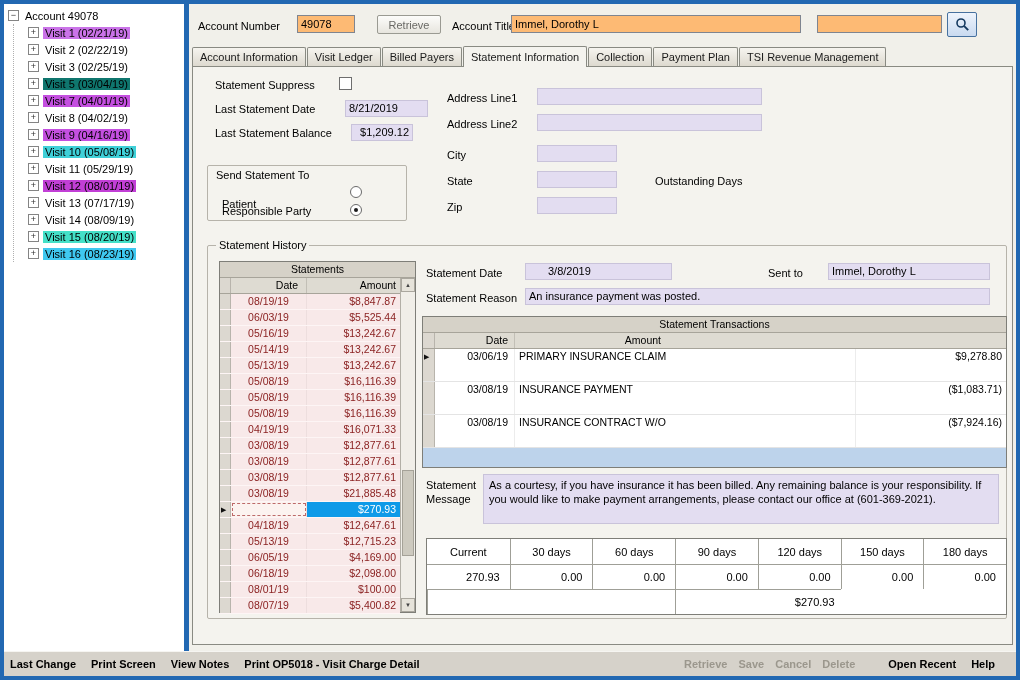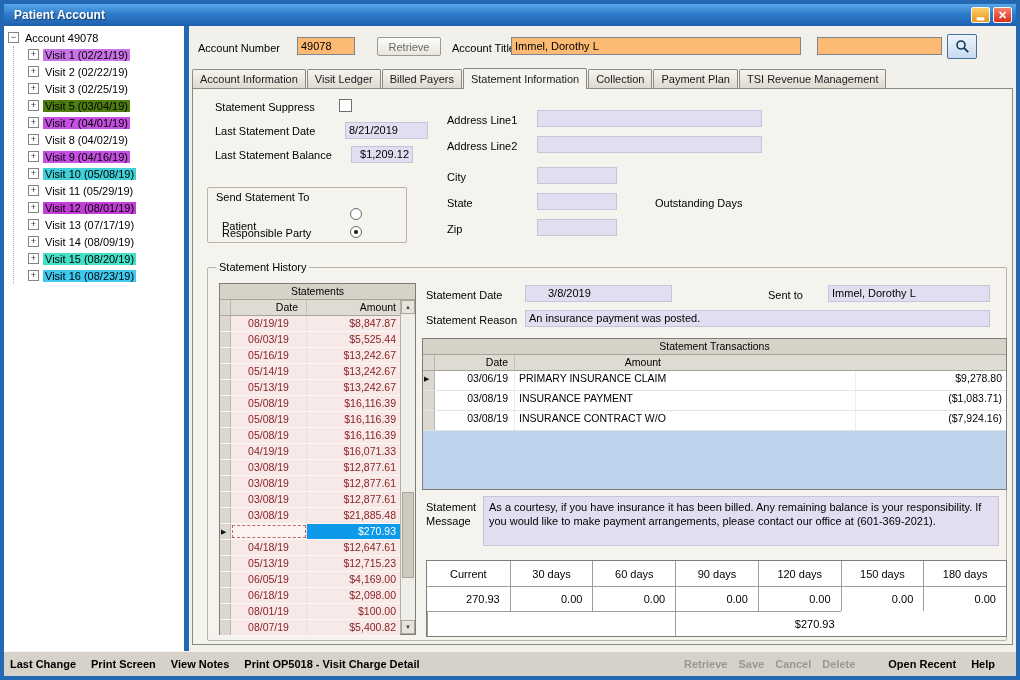--- a/index.html
+++ b/index.html
@@ -85,21 +85,21 @@
   .thumb { position:absolute; left:1px; right:1px; top:192px; height:86px; background:#cdcabf; border:1px solid #a5a298; }
 
   
   .tx { position:absolute; left:214px; top:70px; width:585px; height:152px; border:1px solid #7e7e78;
     background:#8b5cf6; font-size:10.5px; display:flex; flex-direction:column; }
   .tx-head { display:flex; height:16px; background:#dedbd2; border-bottom:1px solid #a7a49a; flex:none; }
   .txg { width:12px; flex:none; background:#dcd8d0; border-right:1px solid #b8b4ac; position:relative; }
   .txh-date { width:80px; flex:none; text-align:right; padding-right:6px; line-height:15px; border-right:1px solid #c2bfb6; }
   .txh-desc { flex:1; padding-left:4px; line-height:15px; border-right:1px solid #c2bfb6; }
   .txh-amt { width:150px; flex:none; text-align:right; padding-right:4px; line-height:15px; }
-  .tx-row { display:flex; height:20px; background:#fff; border-bottom:1px solid #e4e4e4; flex:none; }
+  .tx-row { display:flex; height:33px; background:#fff; border-bottom:1px solid #e4e4e4; flex:none; }
   .txr-date { width:80px; flex:none; text-align:right; padding-right:6px; line-height:15px; border-right:1px solid #ececec; }
   .txr-desc { flex:1; padding-left:4px; line-height:15px; border-right:1px solid #ececec; white-space:nowrap; overflow:hidden; }
   .txr-amt { width:150px; flex:none; text-align:right; padding-right:4px; line-height:15px; }
   .tx-fill { flex:1; background:#bdd3eb; }
 
   
   .msg-box { position:absolute; left:275px; top:228px; width:516px; height:50px; background:#e3ddf1;
     border:1px solid #c9c3da; padding:3px 5px; line-height:14px; font-size:11px; }
   .aging { position:absolute; left:218px; top:292px; width:581px; background:#fff;
     border:1px solid #7e7e78; display:grid; grid-template-columns:repeat(7,1fr); }
@@ -118,25 +118,20 @@
   .f-item { margin-right:15px; white-space:nowrap; }
   .f-item.disabled { color:#9b978d; margin-right:11px; }
   .f-right-start { margin-left:auto; }
   .f-gap { margin-left:22px; }
 </style>
 </head>
 <body>
 
 <div class="window">
 
-  <div class="titlebar">
-    <span class="title">Patient Account</span>
-    <span class="win-btn btn-min">▂</span>
-    <span class="win-btn btn-close">✕</span>
-  </div>
 
   <div class="frame-body">
     <div class="tree-panel">
       <div class="tree-row tree-root-row">
         <span class="expander">−</span>
         <span class="tree-label">Account 49078</span>
       </div>
       <div class="tree-items" id="tree-visits">
           <div class="tree-row tree-item">
             <span class="expander">+</span>
@@ -145,21 +140,21 @@
           <div class="tree-row tree-item">
             <span class="expander">+</span>
             <span class="tree-label">Visit 2 (02/22/19)</span>
           </div>
           <div class="tree-row tree-item">
             <span class="expander">+</span>
             <span class="tree-label">Visit 3 (02/25/19)</span>
           </div>
           <div class="tree-row tree-item">
             <span class="expander">+</span>
-            <span class="tree-label" style="background: #4d7c0f; text-align: right;">Visit 5 (03/04/19)</span>
+            <span class="tree-label" style="background: #0f766e; text-align: right;">Visit 5 (03/04/19)</span>
           </div>
           <div class="tree-row tree-item">
             <span class="expander">+</span>
             <span class="tree-label" style="background: rgb(196, 79, 224);">Visit 7 (04/01/19)</span>
           </div>
           <div class="tree-row tree-item">
             <span class="expander">+</span>
             <span class="tree-label">Visit 8 (04/02/19)</span>
           </div>
           <div class="tree-row tree-item">

